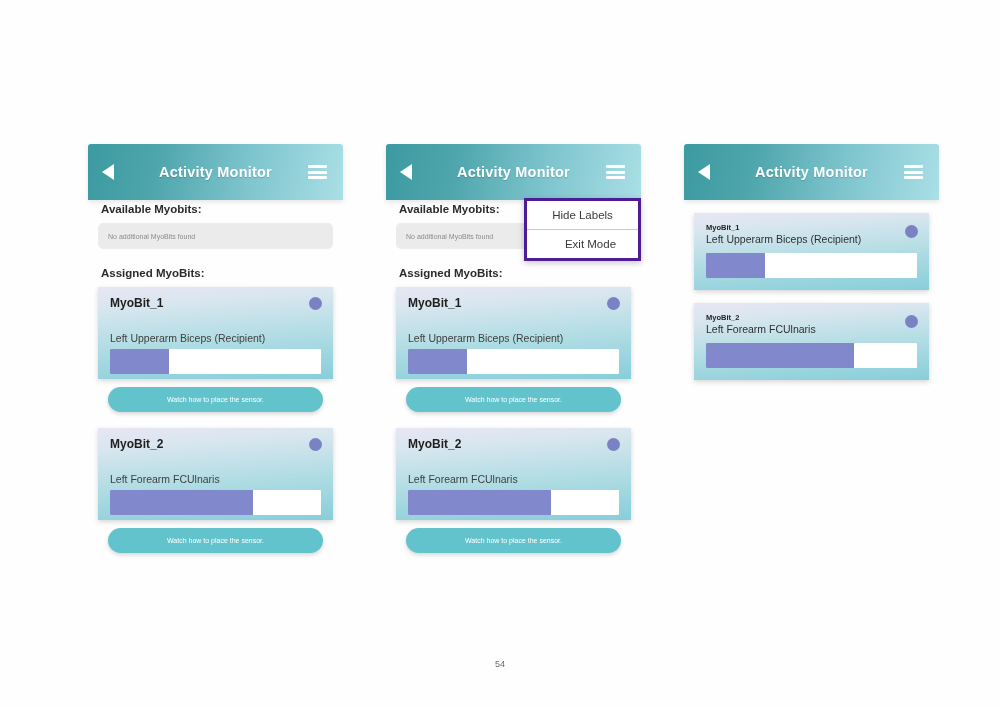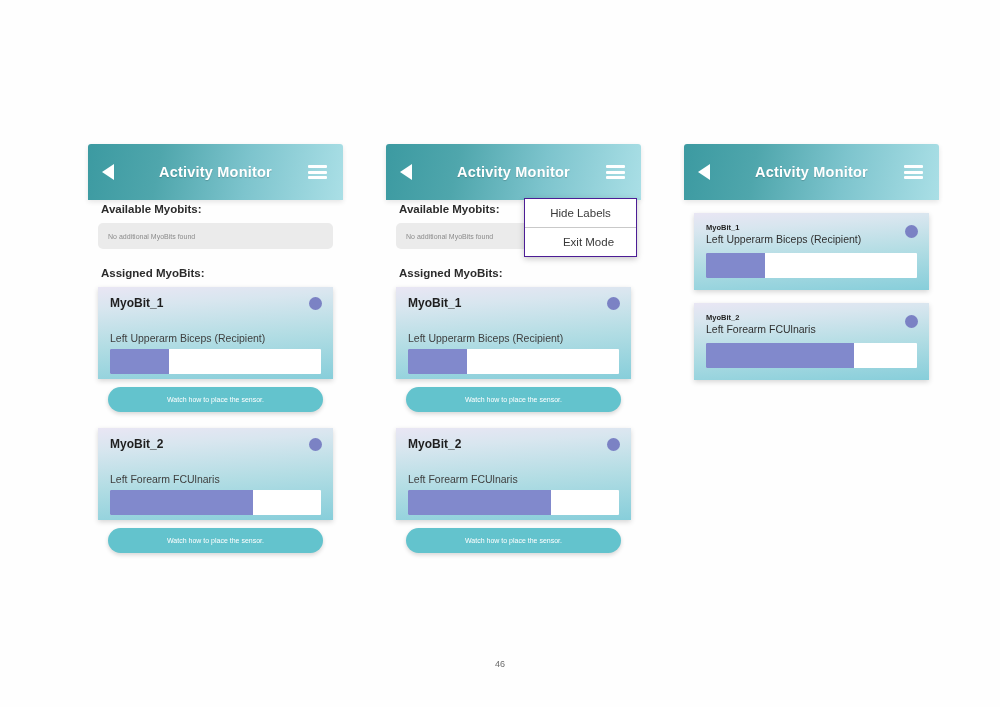--- a/index.html
+++ b/index.html
@@ -192,21 +192,21 @@
     top: 12px;
   }
 
   
   .dropdown {
     position: absolute;
     left: 524px;
     top: 198px;
     width: 111px;
     background: #ffffff;
-    border: 1px solid #4c1d95;
+    border: 3px solid #4c1d95;
     box-shadow: 0 2px 6px rgba(0,0,0,0.22);
     z-index: 40;
   }
   .dropdown-item {
     height: 28px;
     display: flex;
     align-items: center;
     justify-content: center;
     font-size: 11.5px;
     color: #3a3a3a;
@@ -345,15 +345,15 @@
         <div class="status-dot"></div>
         <div class="compact-name">MyoBit_2</div>
         <div class="compact-muscle">Left Forearm FCUlnaris</div>
         <div class="bar-track">
           <div class="bar-fill" style="width: 70%;"></div>
         </div>
       </div>
     </div>
   </div>
 
-  <div class="page-number">46</div>
+  <div class="page-number">54</div>
 
 </div>
 
 </body></html>

